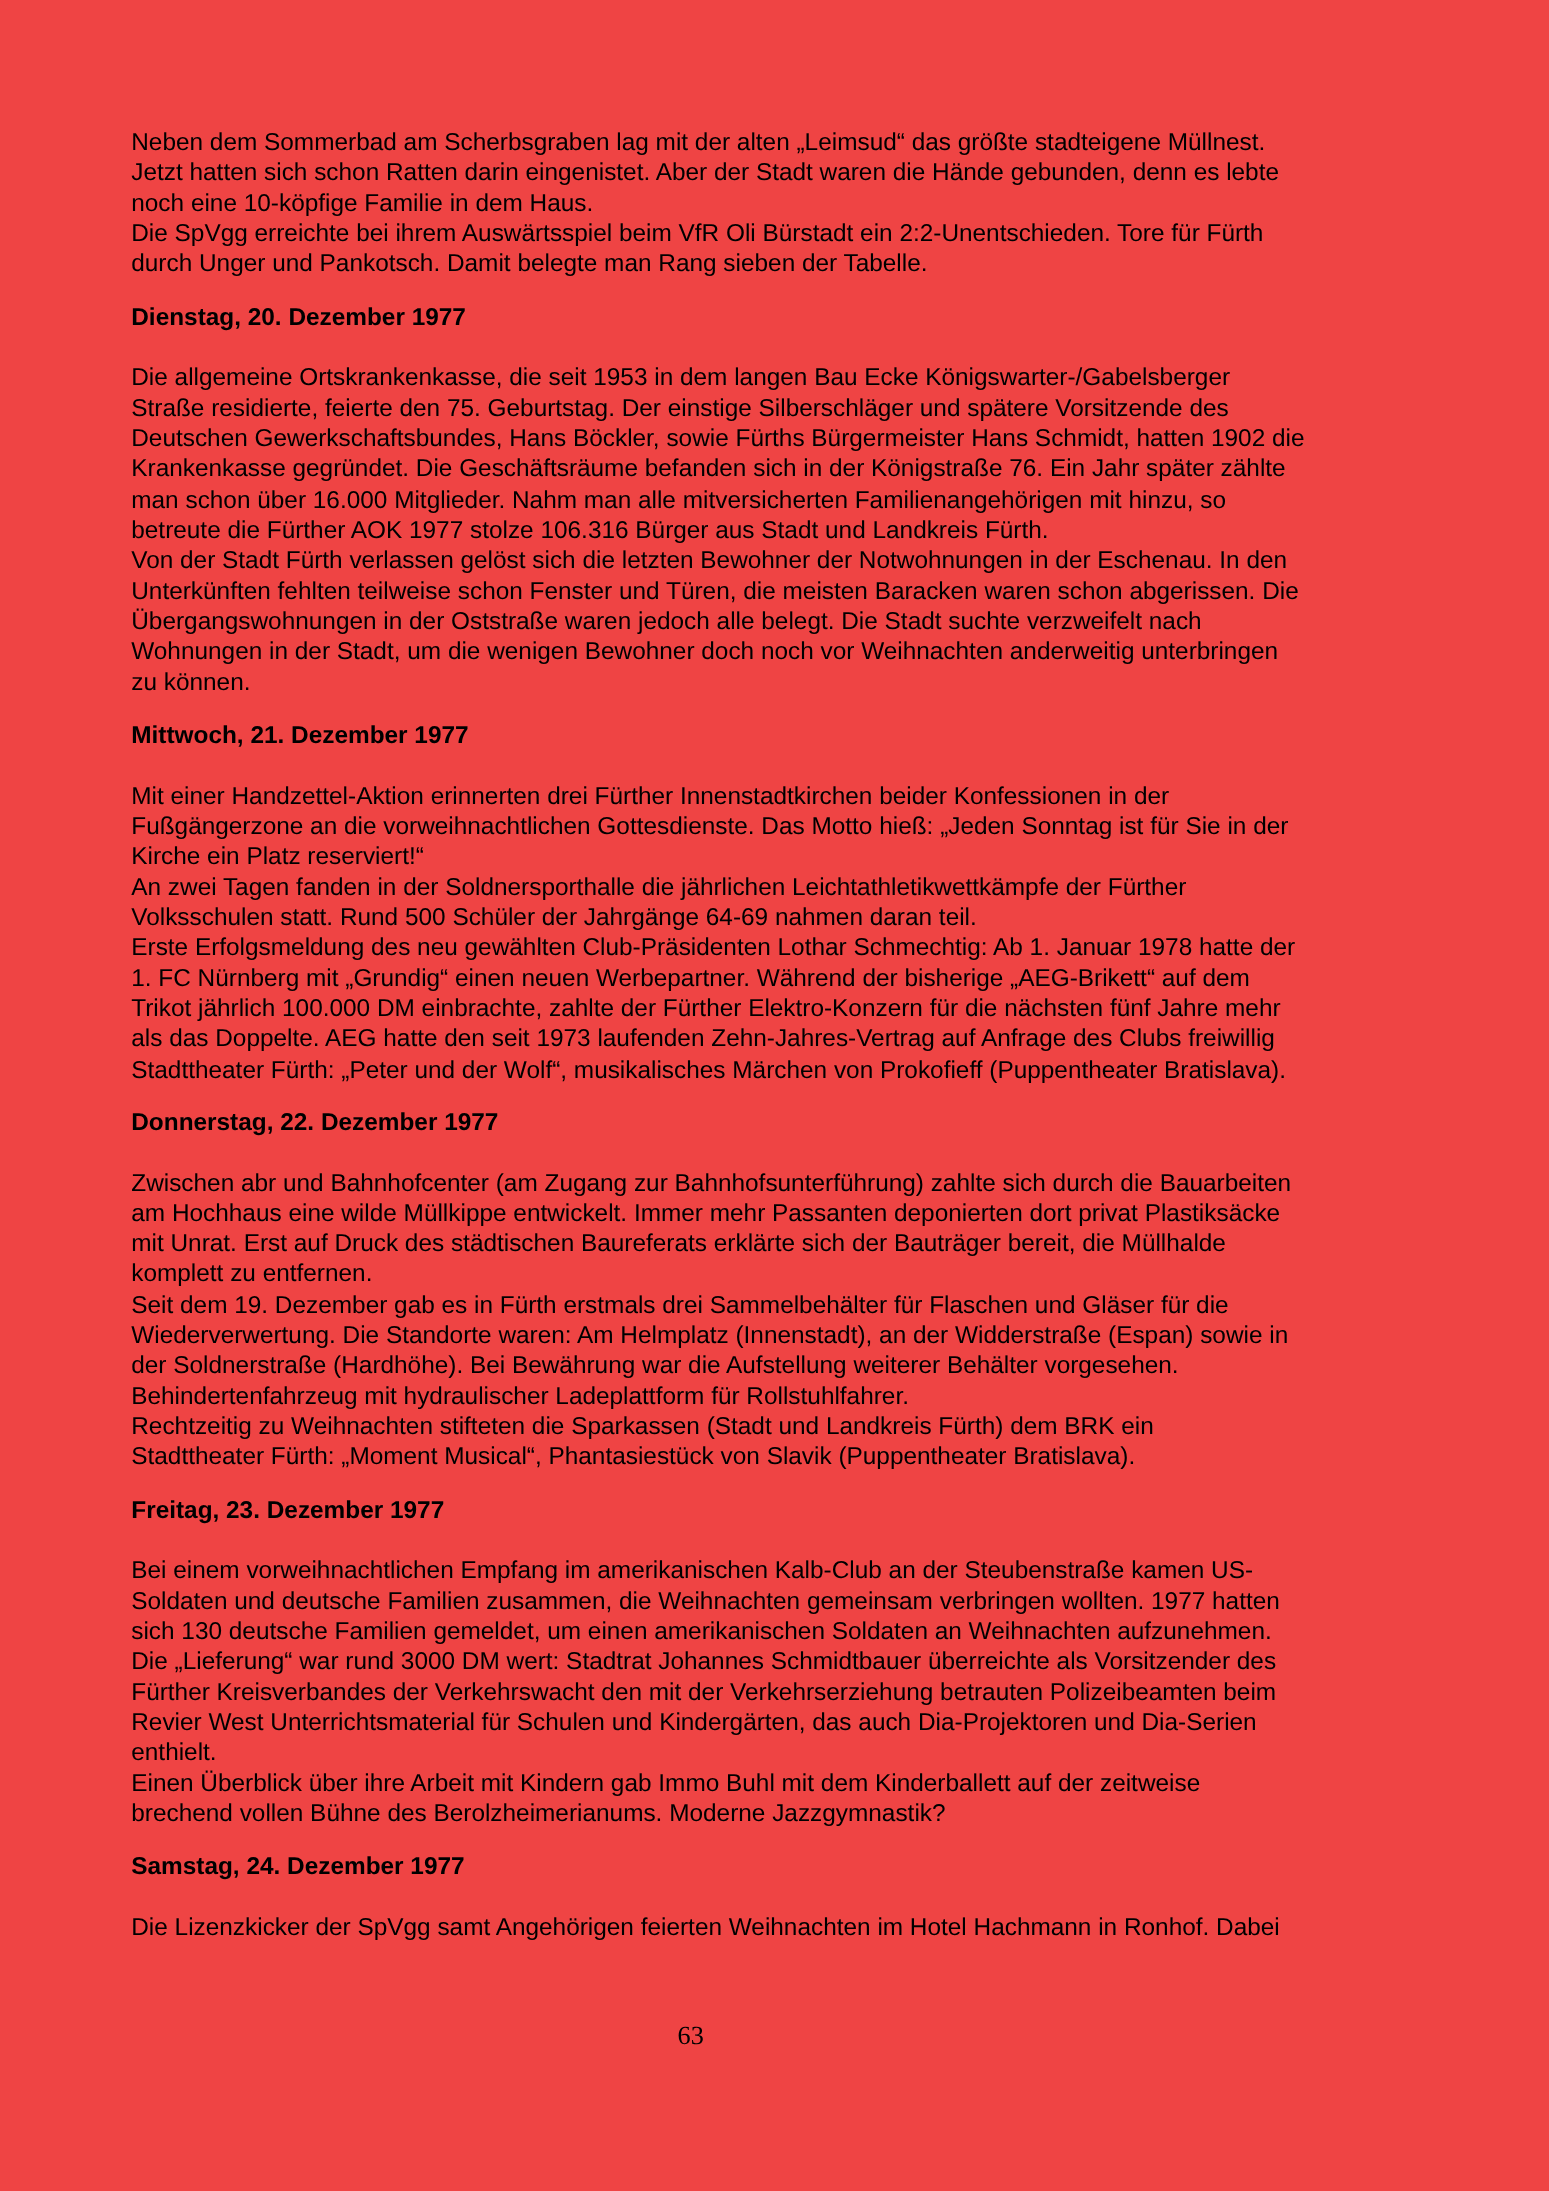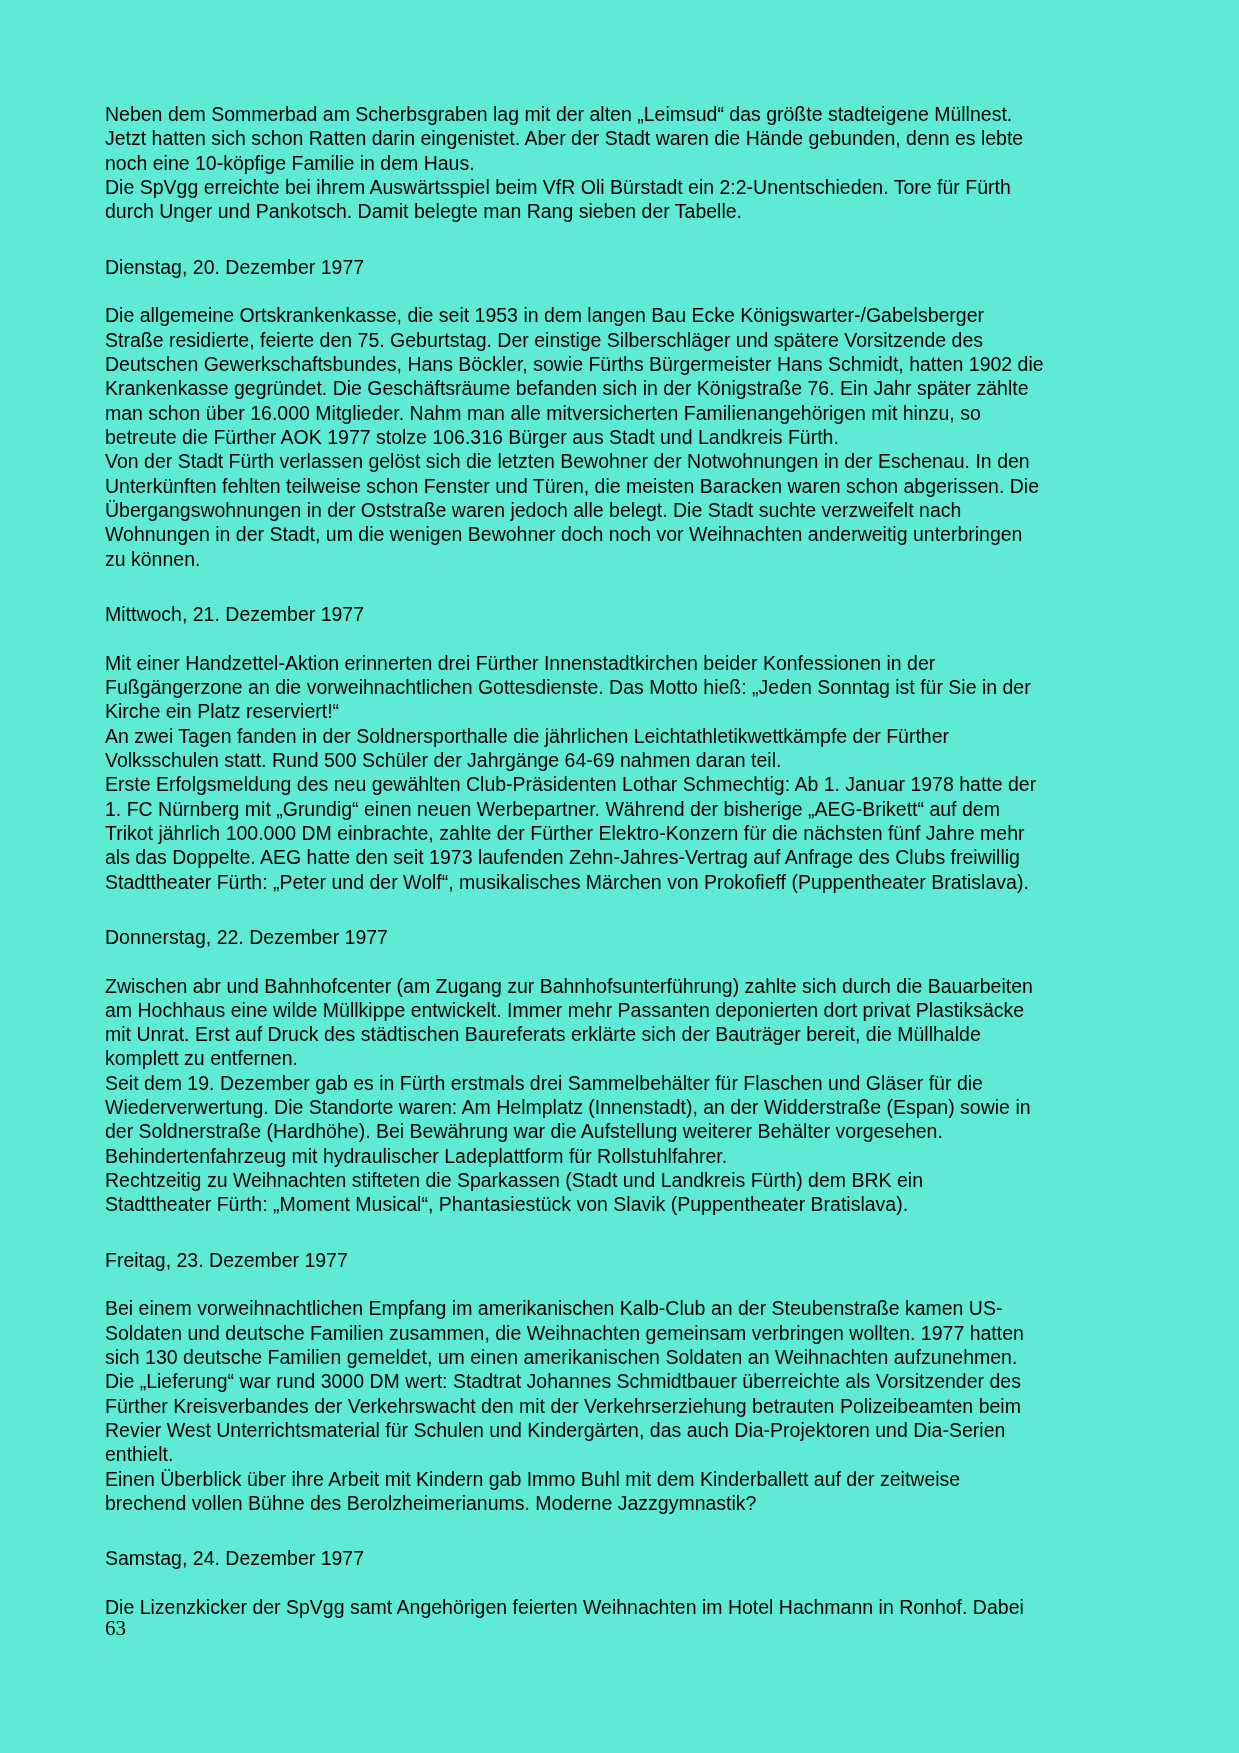--- a/index.html
+++ b/index.html
@@ -11,47 +11,48 @@
     width: 1239px;
     height: 1753px;
     position: relative;
     font-family: "Liberation Sans", sans-serif;
     color: #000000;
     overflow: hidden;
   }
   .page {
     position: absolute;
     inset: 0;
-    background: #5eead4;
+    background: #ef4444;
   }
   .content {
     position: absolute;
     left: 105px;
     top: 102px;
     width: 1010px;
     font-size: 19.5px;
     line-height: 24.33px;
   }
   .paragraph {
     margin: 0;
   }
   .line {
     white-space: nowrap;
   }
   .heading {
-    font-weight: normal;
-    margin-top: 31px;
+    font-weight: bold;
+    margin-top: 18px;
     margin-bottom: 24.33px;
     white-space: nowrap;
   }
   .page-number {
     position: absolute;
     top: 1616px;
     left: 105px;
     width: 895px;
+    text-align: center;
     font-family: "Liberation Serif", serif;
     font-size: 21px;
     line-height: 24px;
   }
 </style>
 </head>
 <body>
 
 <div class="page">
   <div class="content">

